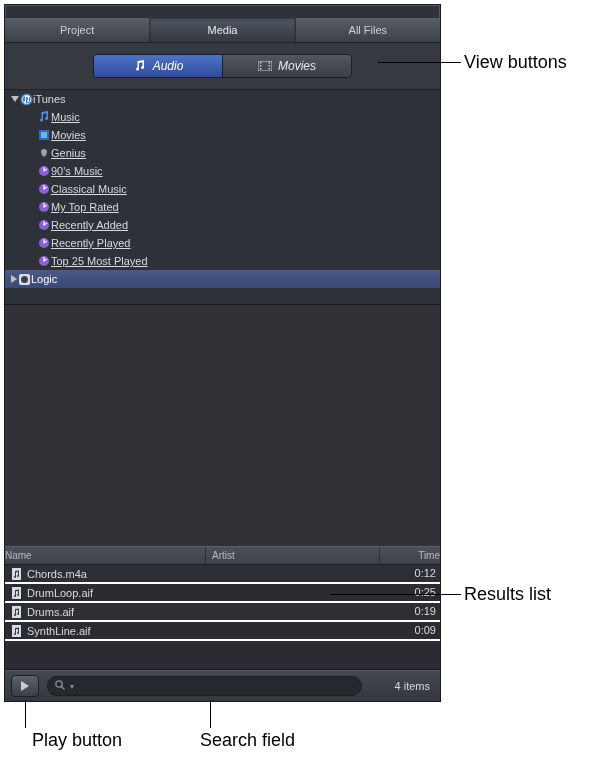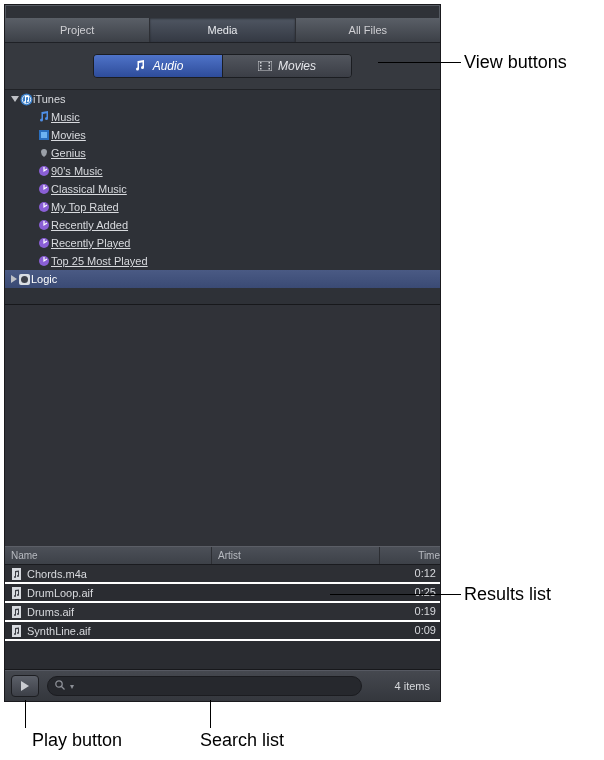--- a/index.html
+++ b/index.html
@@ -126,21 +126,21 @@
   
   .results-header {
     display: flex;
     height: 17px;
     background: linear-gradient(#4c5058, #3d4148);
     border-top: 1px solid #5b5e66;
     border-bottom: 1px solid #1a1b1f;
     color: #b7bac0;
     font-size: 10px;
   }
-  .col-name { flex: 0 0 200px; padding-left: 6px; line-height:17px; border-right: 1px solid #2c2e33;}
+  .col-name { flex: 0 0 200px; line-height:17px; border-right: 1px solid #2c2e33;}
   .col-artist { flex: 1; padding-left: 6px; line-height:17px; border-right: 1px solid #2c2e33;}
   .col-time { flex: 0 0 60px; text-align: right; padding-right: 0; line-height:17px;}
   .results {
     background: #2a2c31;
   }
   .res-row {
     display: flex;
     height: 17px;
     color: #d8dade;
     font-size: 11px;
@@ -445,14 +445,14 @@
 
 <div class="label" style="left:464px; top:52px;">View buttons</div>
 <div class="line" style="left:378px; top:62px; width:83px;"></div>
 
 <div class="label" style="left:464px; top:584px;">Results list</div>
 <div class="line" style="left:330px; top:594px; width:131px;"></div>
 
 <div class="label" style="left:32px; top:730px;">Play button</div>
 <div class="line" style="left:25px; top:700px; width:1px; height:28px; background:#000;"></div>
 
-<div class="label" style="left:200px; top:730px;">Search list</div>
+<div class="label" style="left:200px; top:730px;">Search field</div>
 <div class="line" style="left:210px; top:700px; width:1px; height:28px; background:#000;"></div>
 
 </body></html>

